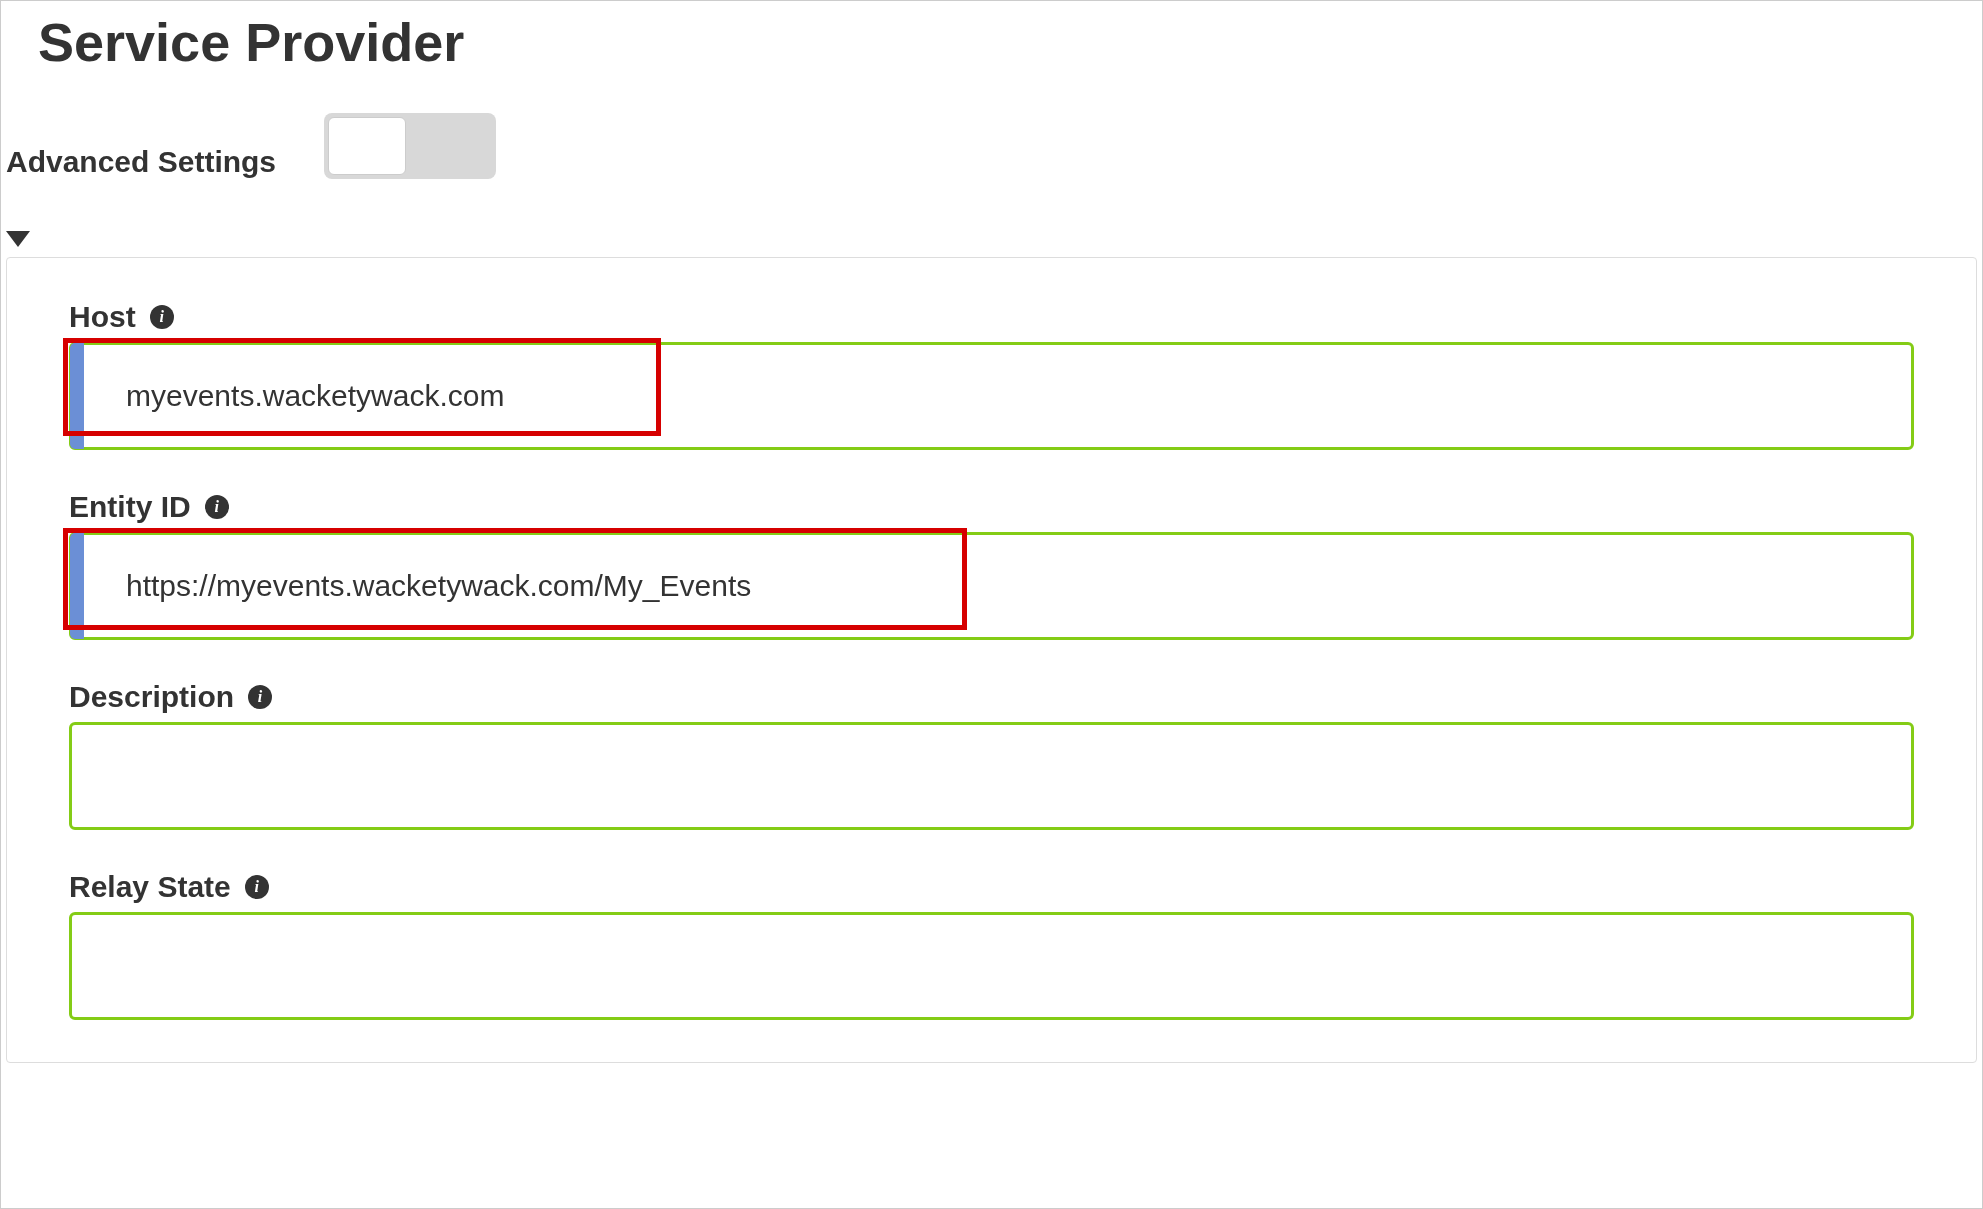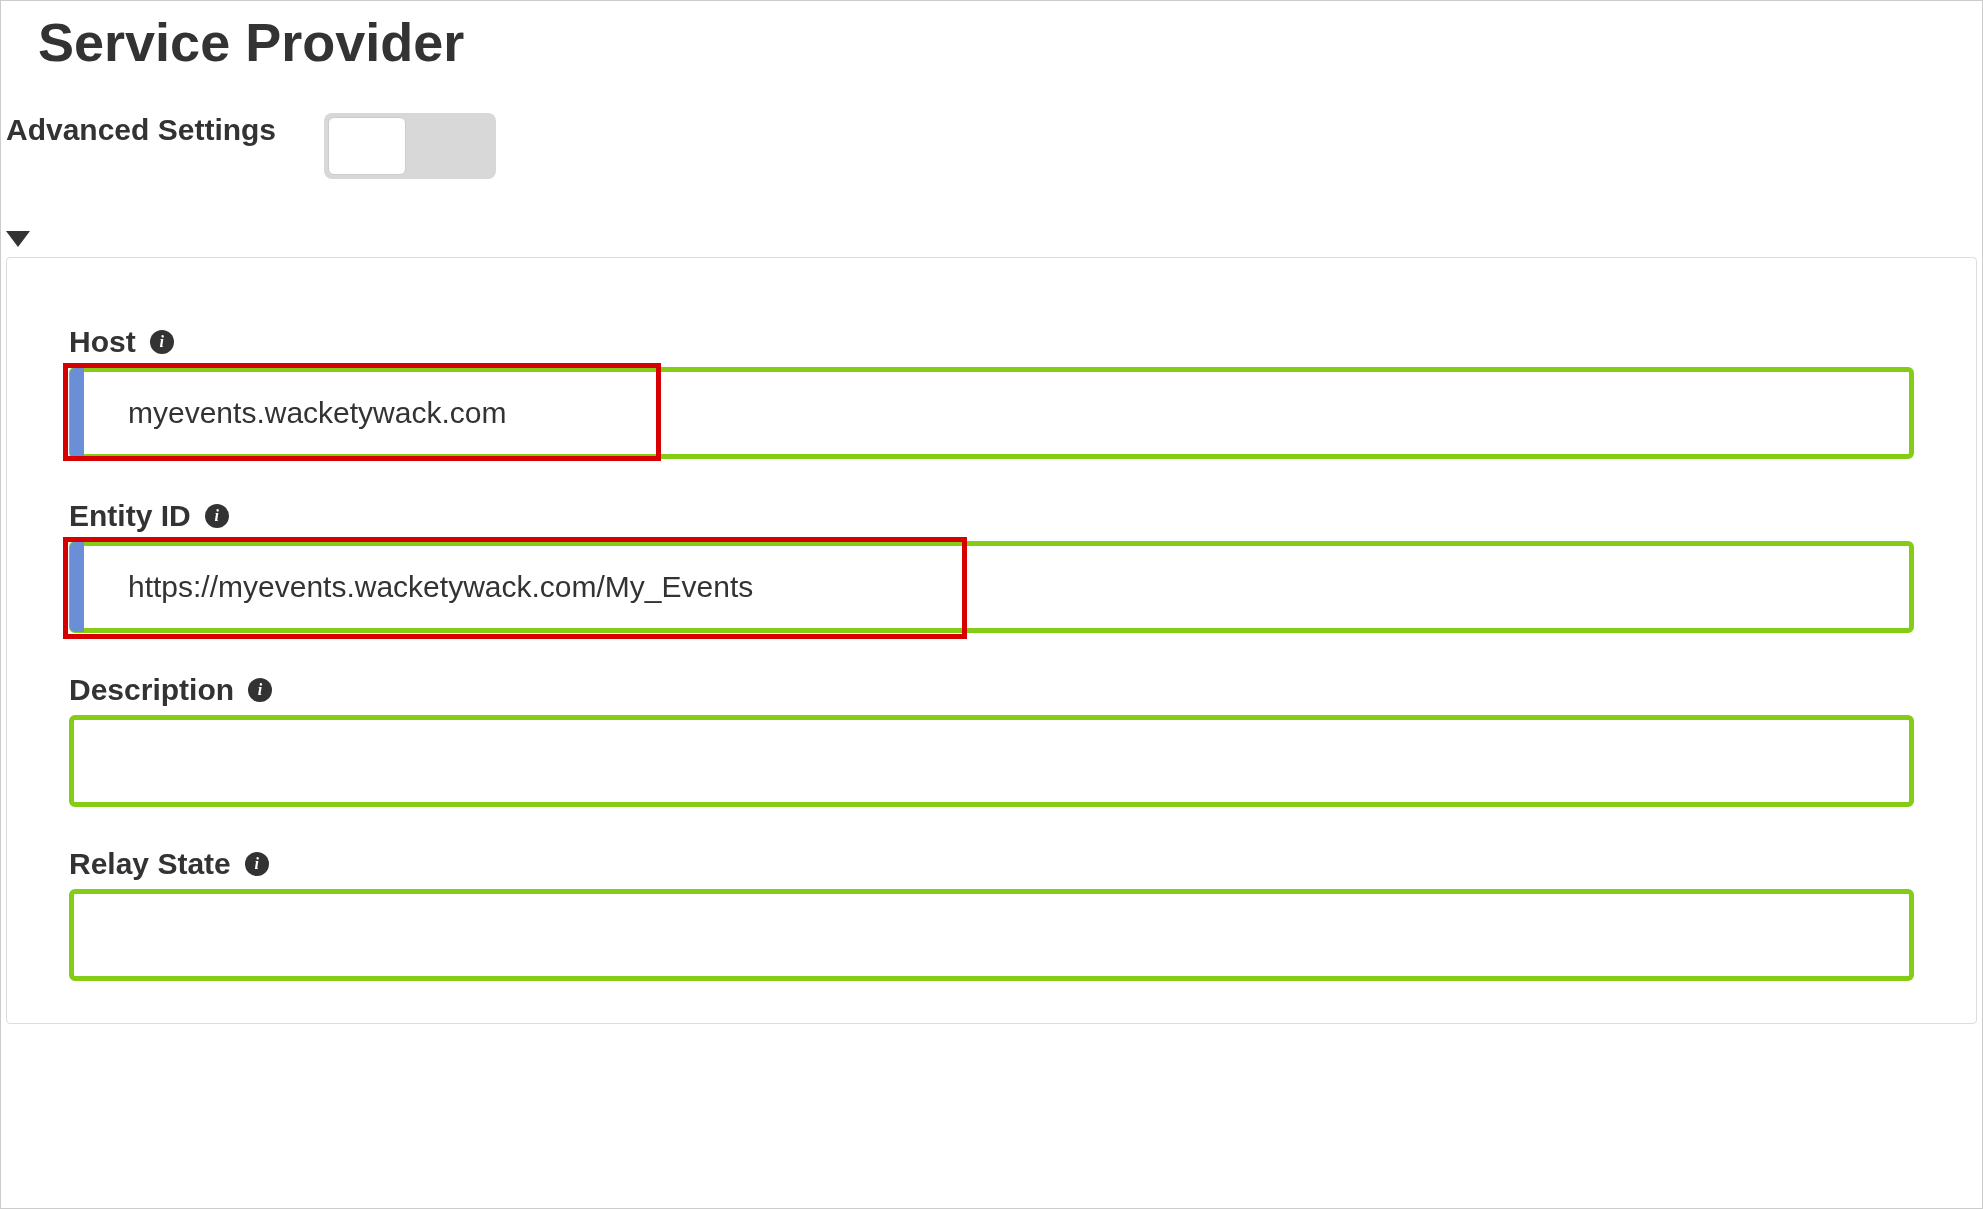--- a/index.html
+++ b/index.html
@@ -21,21 +21,21 @@
     }
     h1.page-title {
       font-size: 54px;
       font-weight: bold;
       color: #333;
       padding: 10px 0 40px 0;
       margin-left: 32px;
     }
     .advanced-row {
       display: flex;
-      align-items: flex-start;
+      align-items: flex-end;
       gap: 48px;
       margin-bottom: 52px;
     }
     .advanced-label {
       font-size: 30px;
       font-weight: bold;
       color: #333;
     }
     .toggle {
       width: 172px;
@@ -74,21 +74,20 @@
       border-right: 12px solid transparent;
       border-top: 16px solid #333;
     }
     .panel {
       border: 1px solid #ddd;
       border-radius: 4px;
       padding: 42px 62px 42px 62px;
     }
     .field {
       margin-bottom: 40px;
-      margin-top: 25px;
     }
     .field-label-row {
       display: flex;
       align-items: center;
       gap: 14px;
       margin-bottom: 8px;
     }
     .field-label {
       font-size: 30px;
       font-weight: bold;
@@ -108,22 +107,22 @@
       font-style: italic;
       font-family: Georgia, serif;
       cursor: pointer;
     }
     .input-wrap {
       position: relative;
       width: 100%;
     }
     .text-input {
       width: 100%;
-      height: 92px;
-      border: 5px solid #84cc16;
+      height: 108px;
+      border: 3px solid #84cc16;
       border-radius: 6px;
       font-size: 30px;
       padding: 0 28px 0 54px;
       color: #333;
       background: #fff;
     }
     .input-accent {
       position: absolute;
       left: 1px;
       top: 1px;

